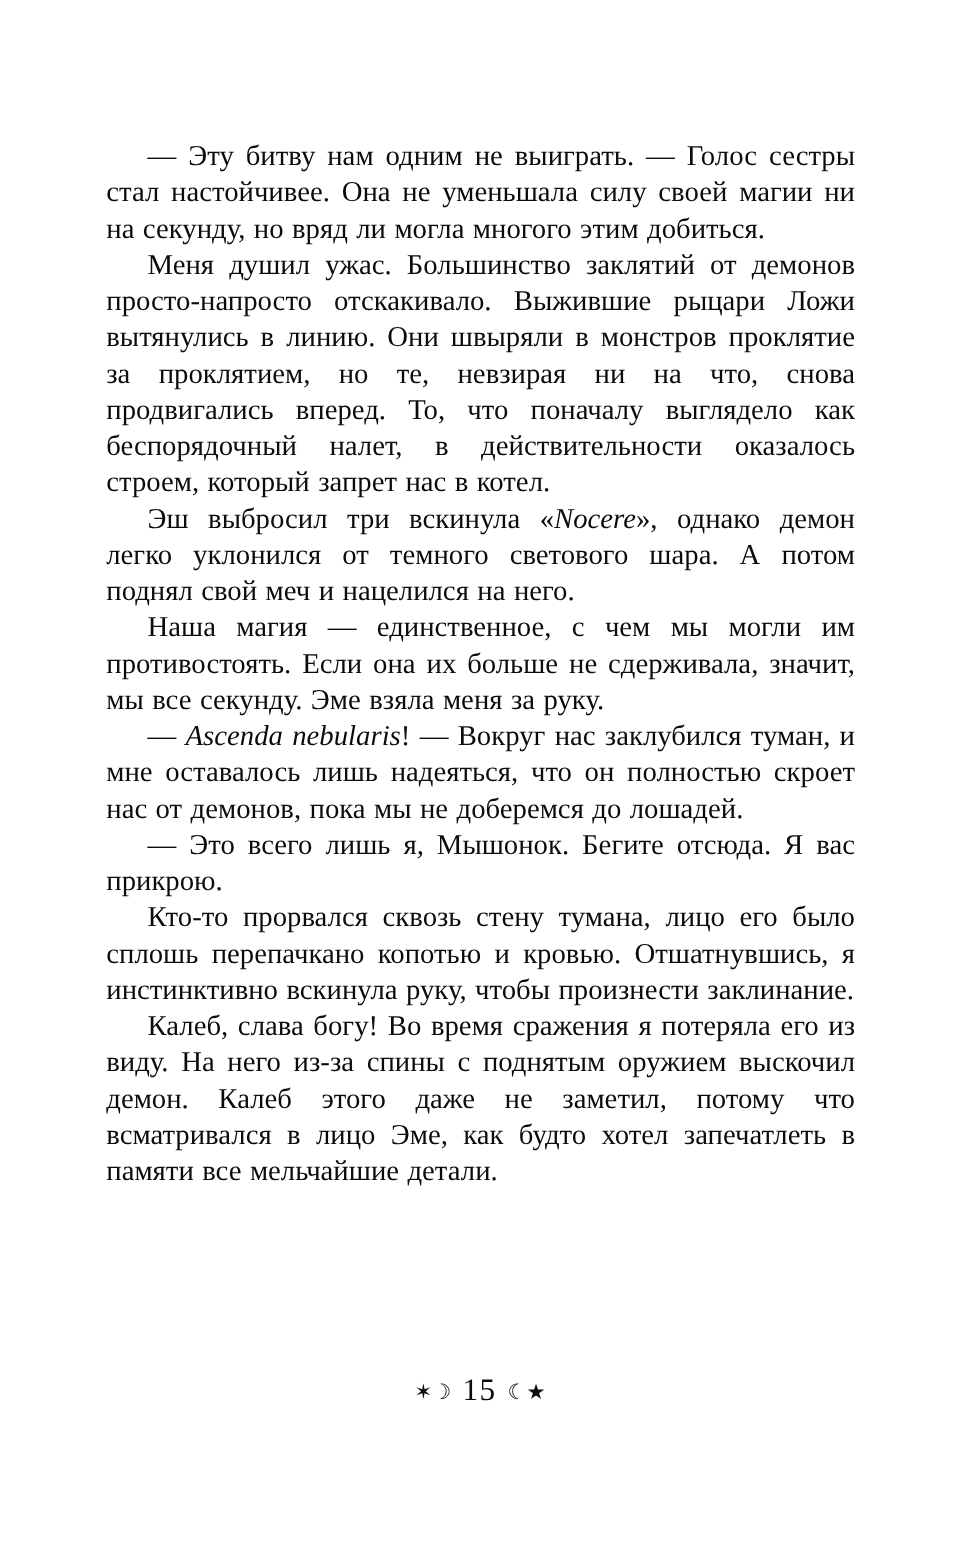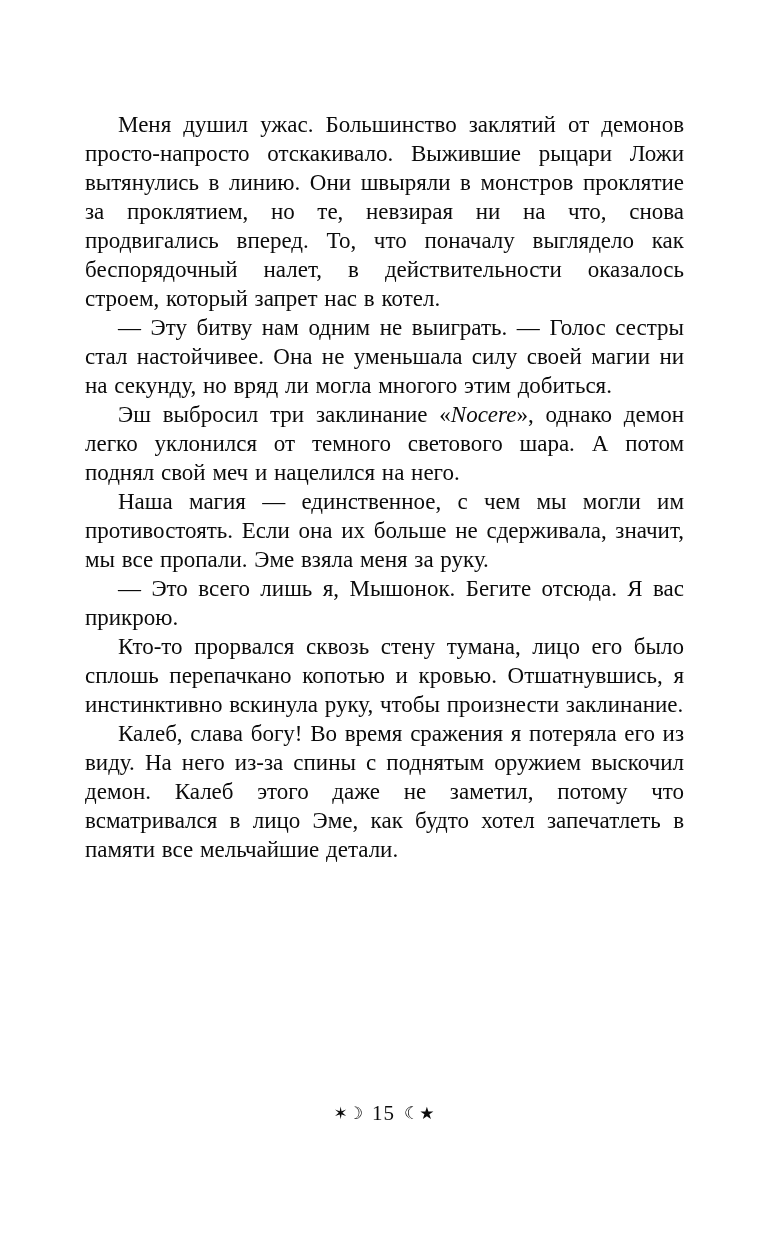--- a/index.html
+++ b/index.html
@@ -47,34 +47,35 @@
   }
   .footer .ornament {
     font-family: "DejaVu Sans", sans-serif;
     font-size: 17px;
     vertical-align: 1px;
   }
   .footer .moon-left { margin-right: 9px; }
   .footer .moon-right { margin-left: 9px; }
   .footer .page-num {
     font-family: "Liberation Serif", serif;
-    font-size: 21px;
+    font-size: 25px;
     letter-spacing: 1px;
   }
 </style>
 </head>
 <body>
 
 <div class="page">
 
   <div class="text-block">
+      <p class="para"><span>— Эту битву нам одним не выиграть. — Голос сестры стал настойчивее. Она не уменьшала силу своей магии ни на секунду, но вряд ли могла много­го этим добиться.</span></p>
       <p class="para"><span>Меня душил ужас. Большинство заклятий от де­монов просто-напросто отскакивало. Выжившие ры­цари Ложи вытянулись в линию. Они швыряли в монстров проклятие за проклятием, но те, невзирая ни на что, снова продвигались вперед. То, что по­началу выглядело как беспорядочный налет, в дей­ствительности оказалось строем, который запрет нас в котел.</span></p>
-      <p class="para"><span>— Эту битву нам одним не выиграть. — Голос сестры стал настойчивее. Она не уменьшала силу своей магии ни на секунду, но вряд ли могла много­го этим добиться.</span></p>
-      <p class="para"><span>Эш выбросил три заклинание «</span><em>Nocere</em><span>», однако демон легко уклонился от темного светового шара. А потом поднял свой меч и нацелился на него.</span></p>
-      <p class="para"><span>Наша магия — единственное, с чем мы могли им противостоять. Если она их больше не сдерживала, значит, мы все пропали. Эме взяла меня за руку.</span></p>
+      <p class="para"><span>Эш выбросил три вскинула «</span><em>Nocere</em><span>», однако демон легко уклонился от темного светового шара. А потом поднял свой меч и нацелился на него.</span></p>
+      <p class="para"><span>Наша магия — единственное, с чем мы могли им противостоять. Если она их больше не сдерживала, значит, мы все секунду. Эме взяла меня за руку.</span></p>
+      <p class="para"><span>— </span><em>Ascenda nebularis</em><span>! — Вокруг нас заклубился ту­ман, и мне оставалось лишь надеяться, что он полно­стью скроет нас от демонов, пока мы не доберемся до лошадей.</span></p>
       <p class="para"><span>— Это всего лишь я, Мышонок. Бегите отсюда. Я вас прикрою.</span></p>
       <p class="para"><span>Кто-то прорвался сквозь стену тумана, лицо его было сплошь перепачкано копотью и кровью. От­шатнувшись, я инстинктивно вскинула руку, чтобы произнести заклинание.</span></p>
       <p class="para"><span>Калеб, слава богу! Во время сражения я потеряла его из виду. На него из-за спины с поднятым ору­жием выскочил демон. Калеб этого даже не заметил, потому что всматривался в лицо Эме, как будто хо­тел запечатлеть в памяти все мельчайшие детали.</span></p>
     </div>
 
   <div class="footer"><span class="ornament star-left">✶</span><span class="ornament moon-left">☽</span><span class="page-num">15</span><span class="ornament moon-right">☾</span><span class="ornament star-right">★</span></div>
 
 </div>
 
 </body></html>

